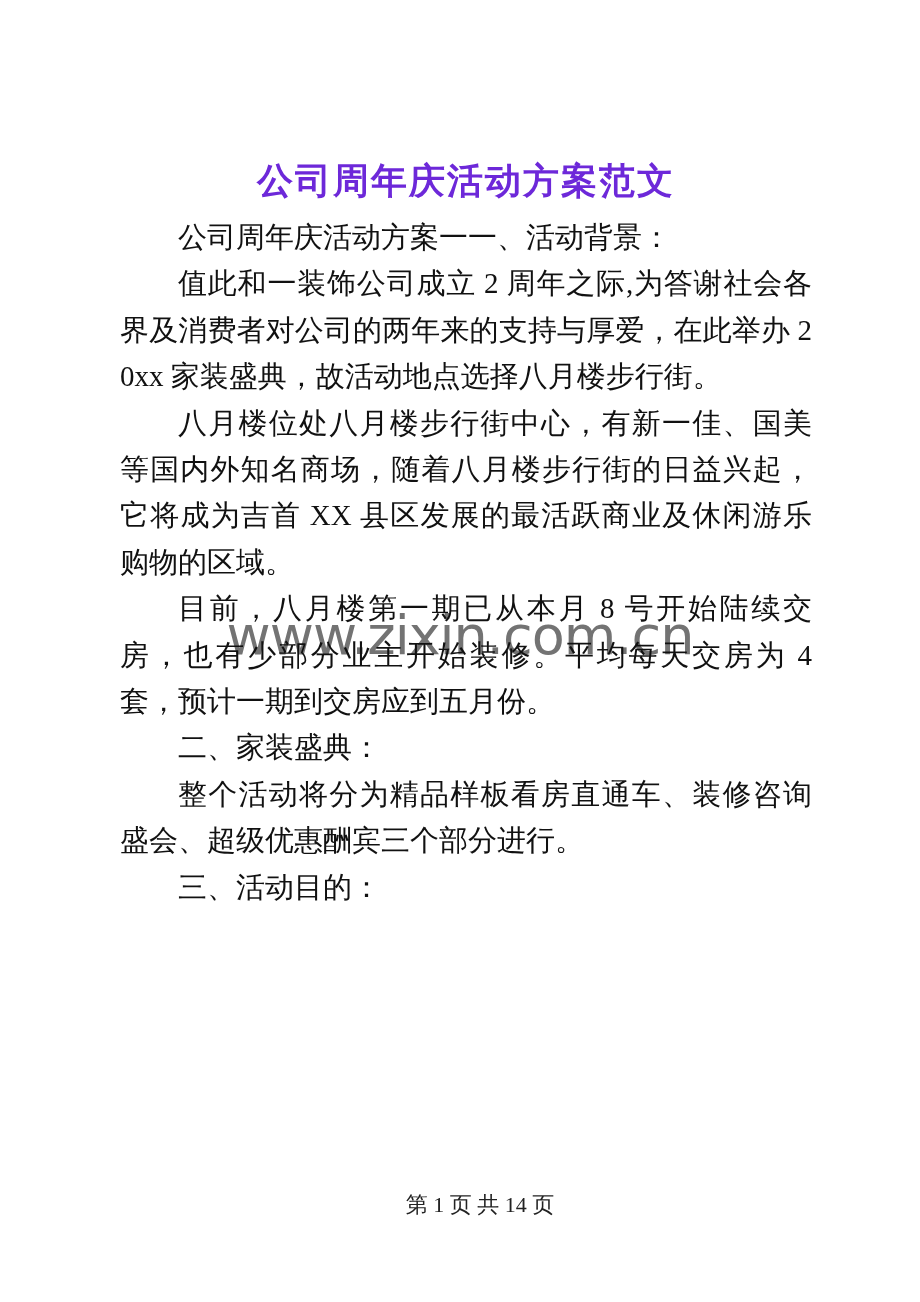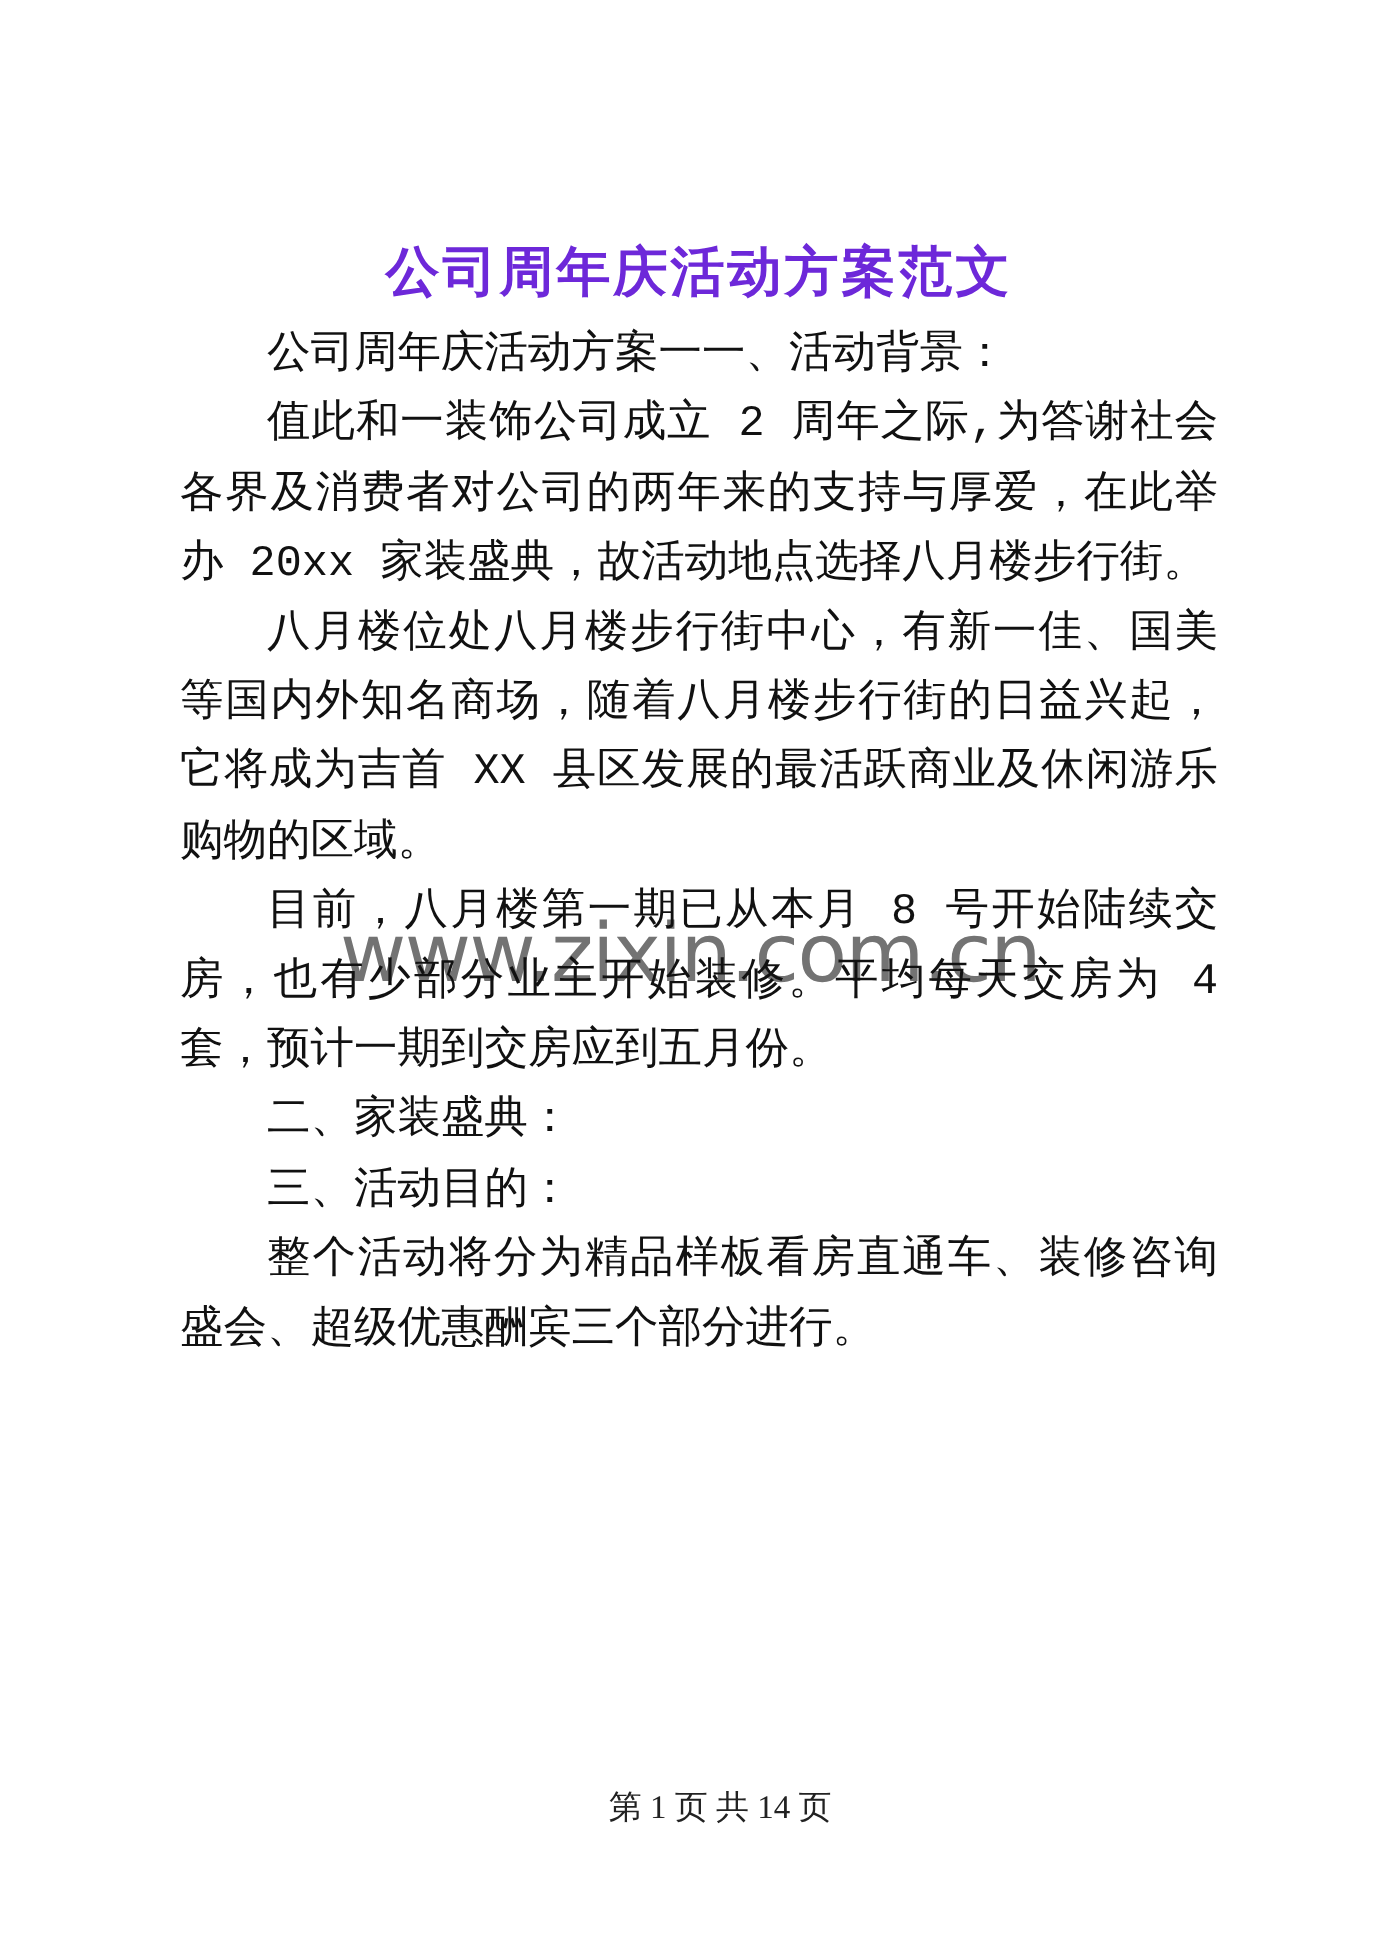--- a/index.html
+++ b/index.html
@@ -39,21 +39,21 @@
     font-family: "Liberation Sans", "DejaVu Sans", sans-serif;
     font-size: 36px;
     font-weight: bold;
     text-align: center;
     line-height: 46px;
     letter-spacing: 2px;
     color: #6d28d9;
   }
   .para {
     margin: 0;
-    font-family: Liberation Mono, monospace;
+    font-family: Liberation Serif, serif;
     font-size: 29px;
     line-height: 46.4px;
     text-align: justify;
     text-indent: 2em;
     color: #111111;
     word-break: break-all;
   }
   .footer {
     position: absolute;
     top: 1190px;
@@ -76,22 +76,22 @@
   <div class="watermark" style="color: #737373;">www.zixin.com.cn</div>
 
   <div class="content">
     <h1 class="doc-title">公司周年庆活动方案范文</h1>
     <div>
         <p class="para">公司周年庆活动方案一一、活动背景：</p>
         <p class="para">值此和一装饰公司成立 2 周年之际,为答谢社会各界及消费者对公司的两年来的支持与厚爱，在此举办 20xx 家装盛典，故活动地点选择八月楼步行街。</p>
         <p class="para">八月楼位处八月楼步行街中心，有新一佳、国美等国内外知名商场，随着八月楼步行街的日益兴起，它将成为吉首 XX 县区发展的最活跃商业及休闲游乐购物的区域。</p>
         <p class="para">目前，八月楼第一期已从本月 8 号开始陆续交房，也有少部分业主开始装修。平均每天交房为 4 套，预计一期到交房应到五月份。</p>
         <p class="para">二、家装盛典：</p>
+        <p class="para">整个活动将分为精品样板看房直通车、装修咨询盛会、超级优惠酬宾三个部分进行。</p>
         <p class="para">三、活动目的：</p>
-        <p class="para">整个活动将分为精品样板看房直通车、装修咨询盛会、超级优惠酬宾三个部分进行。</p>
       </div>
   </div>
 
   <div class="footer">
     <span>第 1 页 共 14 页</span>
   </div>
 
 </div>
 
 </body></html>

